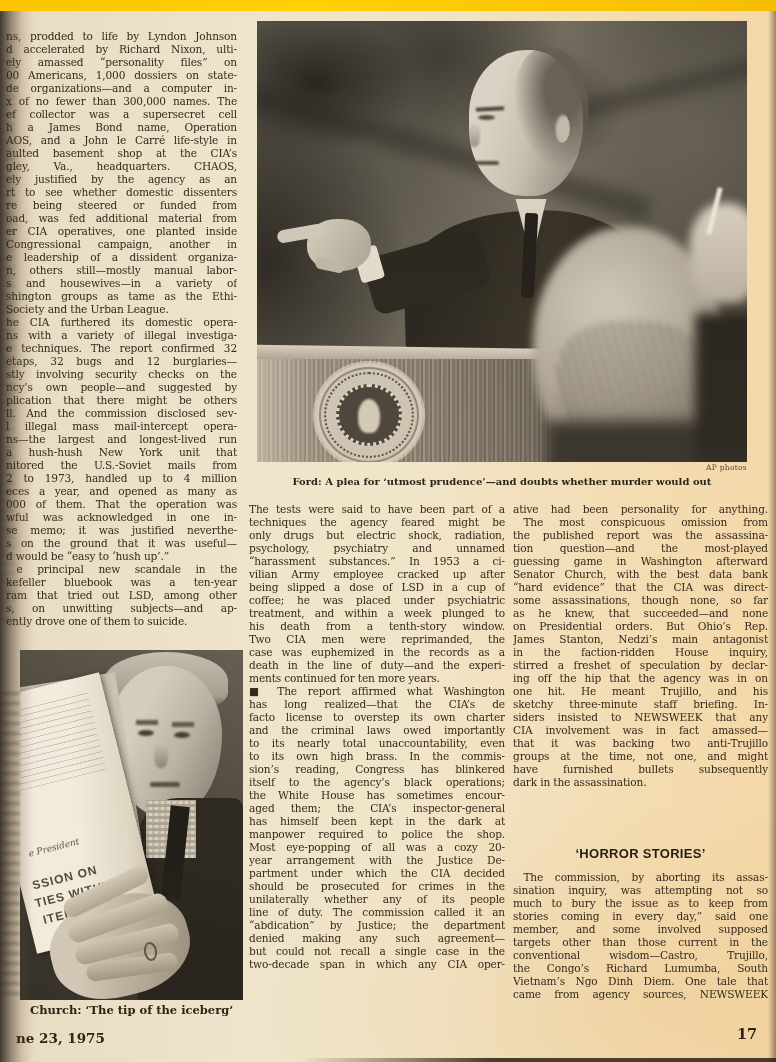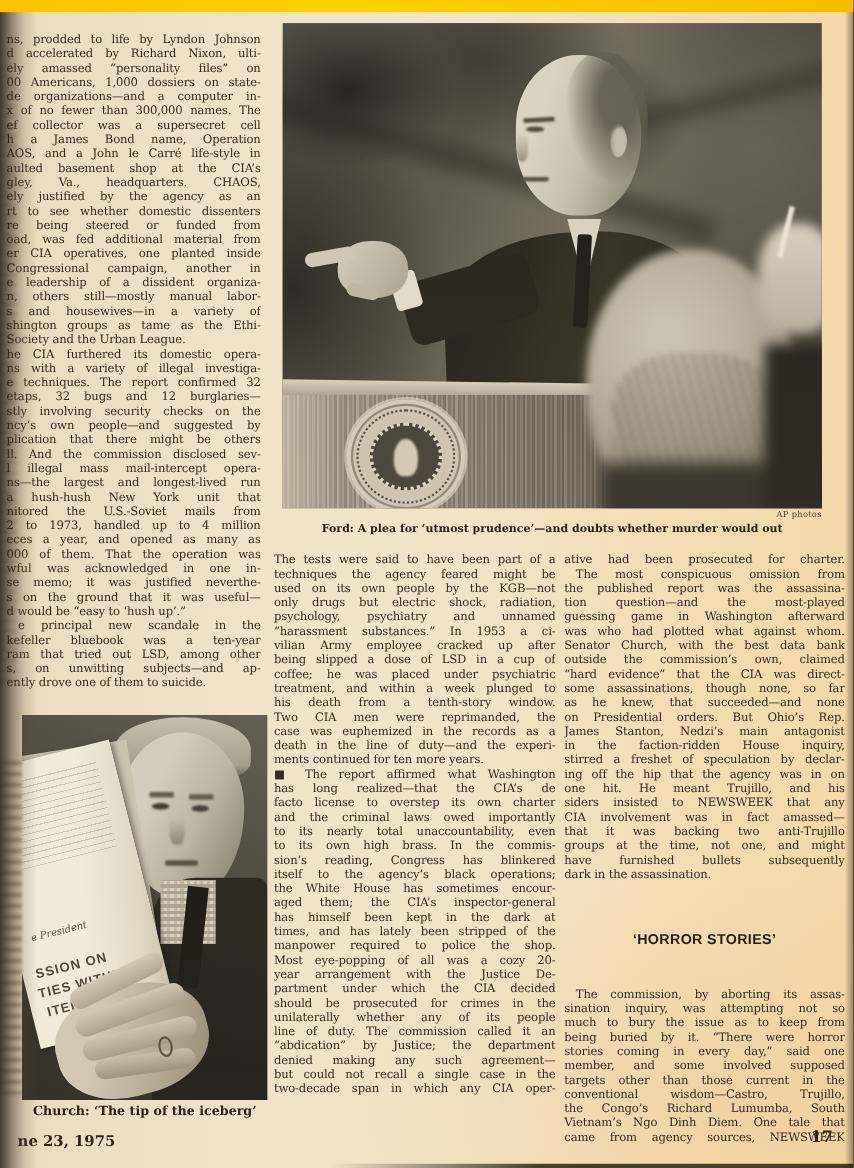--- a/index.html
+++ b/index.html
@@ -22,21 +22,21 @@
   .bottom-edge{left:300px;bottom:0;width:476px;height:4px;z-index:40;
     background:linear-gradient(90deg,transparent,rgba(30,22,12,.8) 40%);}
   
   .col{color:#342a1e;}
   .line{height:13px;line-height:13px;font-size:10.6px;letter-spacing:-0.15px;
     text-align:justify;text-align-last:justify;overflow:hidden;}
   .line--flush{text-align-last:left;}
   .col-left{left:6px;top:30px;width:231px;}
   .col-mid{left:249px;top:503px;width:256px;}
   .col-rtop{left:513px;top:503px;width:255px;}
-  .col-rbot{left:513px;top:871px;width:255px;margin-top:27px;}
+  .col-rbot{left:513px;top:871px;width:255px;}
   .horror{left:513px;top:846px;width:255px;text-align:center;color:#241e14;
     font-family:"Liberation Sans",sans-serif;font-weight:bold;font-size:13px;letter-spacing:.3px;}
   .ford-caption{left:257px;top:476px;width:490px;text-align:center;font-weight:bold;font-size:10px;color:#2c2416;}
   .ap-credit{left:600px;top:463px;width:147px;text-align:right;font-size:7.5px;color:#4c4335;letter-spacing:.3px;}
   .church-caption{left:30px;top:1003px;width:215px;font-weight:bold;font-size:11.5px;color:#2c2416;}
   .footer-date{left:16px;top:1030px;font-weight:bold;font-size:13.5px;color:#2e2517;}
   .page-num{left:737px;top:1025px;font-weight:bold;font-size:14.5px;color:#2a2214;}
   
   .ford-photo{left:257px;top:21px;width:490px;height:441px;overflow:hidden;
     background:
@@ -219,21 +219,20 @@
       <div class="line line--flush">d would be “easy to ‘hush up’.”</div>
       <div class="line"> e principal new scandale in the</div>
       <div class="line">kefeller bluebook was a ten-year</div>
       <div class="line">ram that tried out LSD, among other</div>
       <div class="line">s, on unwitting subjects—and ap-</div>
       <div class="line line--flush">ently drove one of them to suicide.</div>
     </div>
   <div class="abs col col-mid">
       <div class="line">The tests were said to have been part of a</div>
       <div class="line">techniques the agency feared might be</div>
-      <div class="line">used on its own people by the KGB—not</div>
       <div class="line">only drugs but electric shock, radiation,</div>
       <div class="line">psychology, psychiatry and unnamed</div>
       <div class="line">“harassment substances.” In 1953 a ci-</div>
       <div class="line">vilian Army employee cracked up after</div>
       <div class="line">being slipped a dose of LSD in a cup of</div>
       <div class="line">coffee; he was placed under psychiatric</div>
       <div class="line">treatment, and within a week plunged to</div>
       <div class="line">his death from a tenth-story window.</div>
       <div class="line">Two CIA men were reprimanded, the</div>
       <div class="line">case was euphemized in the records as a</div>
@@ -243,64 +242,61 @@
       <div class="line">has long realized—that the CIA’s de</div>
       <div class="line">facto license to overstep its own charter</div>
       <div class="line">and the criminal laws owed importantly</div>
       <div class="line">to its nearly total unaccountability, even</div>
       <div class="line">to its own high brass. In the commis-</div>
       <div class="line">sion’s reading, Congress has blinkered</div>
       <div class="line">itself to the agency’s black operations;</div>
       <div class="line">the White House has sometimes encour-</div>
       <div class="line">aged them; the CIA’s inspector-general</div>
       <div class="line">has himself been kept in the dark at</div>
-      <div class="line">times, and has lately been stripped of the</div>
       <div class="line">manpower required to police the shop.</div>
       <div class="line">Most eye-popping of all was a cozy 20-</div>
       <div class="line">year arrangement with the Justice De-</div>
       <div class="line">partment under which the CIA decided</div>
       <div class="line">should be prosecuted for crimes in the</div>
       <div class="line">unilaterally whether any of its people</div>
       <div class="line">line of duty. The commission called it an</div>
       <div class="line">“abdication” by Justice; the department</div>
       <div class="line">denied making any such agreement—</div>
       <div class="line">but could not recall a single case in the</div>
       <div class="line">two-decade span in which any CIA oper-</div>
     </div>
   <div class="abs col col-rtop">
-      <div class="line">ative had been prosecuted for charter.</div>
+      <div class="line">ative had been personality for anything.</div>
       <div class="line"> The most conspicuous omission from</div>
       <div class="line">the published report was the assassina-</div>
       <div class="line">tion question—and the most-played</div>
       <div class="line">guessing game in Washington afterward</div>
-      <div class="line">was who had plotted what against whom.</div>
       <div class="line">Senator Church, with the best data bank</div>
-      <div class="line">outside the commission’s own, claimed</div>
       <div class="line">“hard evidence” that the CIA was direct-</div>
       <div class="line">some assassinations, though none, so far</div>
       <div class="line">as he knew, that succeeded—and none</div>
       <div class="line">on Presidential orders. But Ohio’s Rep.</div>
       <div class="line">James Stanton, Nedzi’s main antagonist</div>
       <div class="line">in the faction-ridden House inquiry,</div>
       <div class="line">stirred a freshet of speculation by declar-</div>
       <div class="line">ing off the hip that the agency was in on</div>
       <div class="line">one hit. He meant Trujillo, and his</div>
+      <div class="line">sketchy three-minute staff briefing. In-</div>
       <div class="line">siders insisted to NEWSWEEK that any</div>
       <div class="line">CIA involvement was in fact amassed—</div>
       <div class="line">that it was backing two anti-Trujillo</div>
       <div class="line">groups at the time, not one, and might</div>
       <div class="line">have furnished bullets subsequently</div>
       <div class="line line--flush">dark in the assassination.</div>
     </div>
   <div class="abs horror">‘HORROR STORIES’</div>
   <div class="abs col col-rbot">
       <div class="line"> The commission, by aborting its assas-</div>
       <div class="line">sination inquiry, was attempting not so</div>
       <div class="line">much to bury the issue as to keep from</div>
-      <div class="line">being buried by it. “There were horror</div>
       <div class="line">stories coming in every day,” said one</div>
       <div class="line">member, and some involved supposed</div>
       <div class="line">targets other than those current in the</div>
       <div class="line">conventional wisdom—Castro, Trujillo,</div>
       <div class="line">the Congo’s Richard Lumumba, South</div>
       <div class="line">Vietnam’s Ngo Dinh Diem. One tale that</div>
       <div class="line">came from agency sources, NEWSWEEK</div>
     </div>
 
   <div class="abs church-photo">

